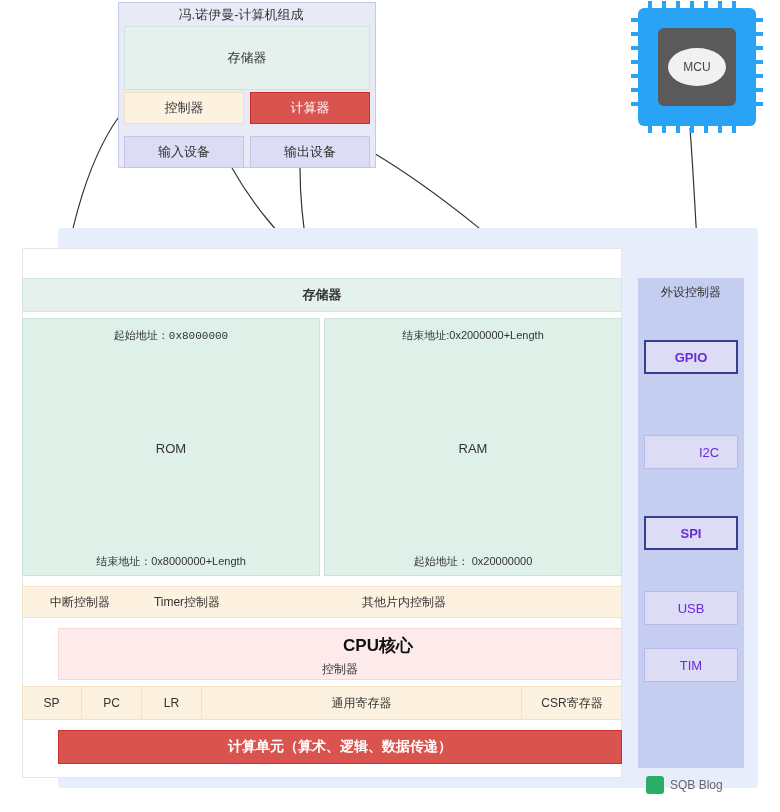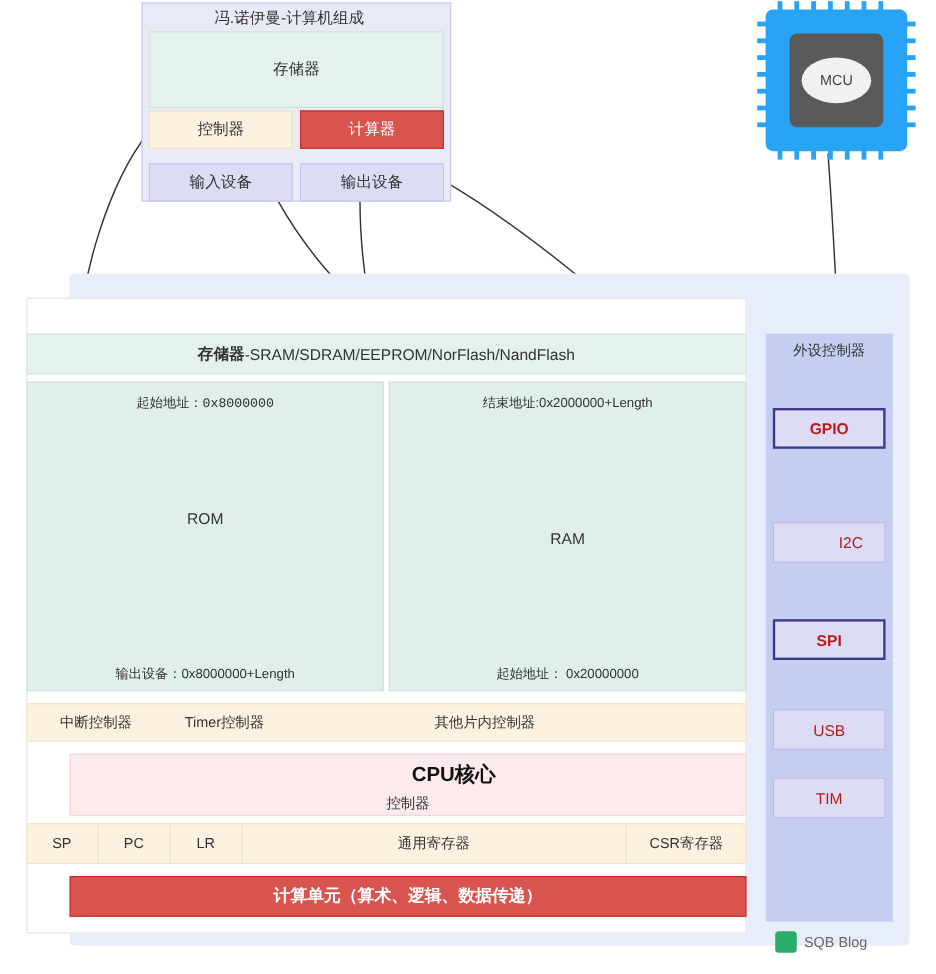--- a/index.html
+++ b/index.html
@@ -31,21 +31,21 @@
 
   
   #board{left:22px;top:248px;width:600px;height:530px;background:#ffffff;border:1px solid #e6e6e6;}
 
   
   #mem-head{left:22px;top:278px;width:600px;height:34px;background:#e4f1ec;border:1px solid #d3e6df;font-size:13px;}
   #mem-head b{font-weight:bold;}
   #rom-box{left:22px;top:318px;width:298px;height:258px;background:#dff0e9;border:1px solid #cde3da;}
   #ram-box{left:324px;top:318px;width:298px;height:258px;background:#dff0e9;border:1px solid #cde3da;}
   #rom-start{left:32px;top:326px;width:278px;height:18px;font-size:11px;justify-content:center;font-family:Liberation Mono, monospace;}
-  #rom-label{left:32px;top:420px;width:278px;height:24px;font-size:13px;}
+  #rom-label{left:32px;top:436px;width:278px;height:24px;font-size:13px;}
   #rom-end{left:32px;top:552px;width:278px;height:18px;font-size:11px;justify-content:center;}
   #ram-end{left:334px;top:326px;width:278px;height:18px;font-size:11px;justify-content:center;}
   #ram-label{left:334px;top:436px;width:278px;height:24px;font-size:13px;}
   #ram-start{left:334px;top:552px;width:278px;height:18px;font-size:11px;justify-content:center;}
 
   
   #ctl-row{left:22px;top:586px;width:600px;height:32px;background:#fdf2e0;border:1px solid #f2e3c6;}
   #ctl-irq{left:32px;top:592px;width:96px;height:20px;font-size:12px;}
   #ctl-tim{left:132px;top:592px;width:110px;height:20px;font-size:12px;}
   #ctl-other{left:362px;top:592px;width:160px;height:20px;font-size:12px;justify-content:flex-start;}
@@ -61,21 +61,21 @@
   #reg-pc{left:82px;width:60px;}
   #reg-lr{left:142px;width:60px;}
   #reg-gp{left:202px;width:320px;}
   #reg-csr{left:522px;width:100px;border-right:none;}
 
   #alu-bar{left:58px;top:730px;width:564px;height:34px;background:#d9534f;border:1px solid #c9302c;color:#fff;font-size:14px;font-weight:bold;}
 
   
   #periph-col{left:638px;top:278px;width:106px;height:490px;background:#c5cef0;}
   #periph-title{left:638px;top:280px;width:106px;height:24px;font-size:12px;color:#333;}
-  .periph{left:644px;width:94px;height:34px;background:#dcdcf5;border:1px solid #b9b9ea;font-size:13px;color:#b91c1c;}
+  .periph{left:644px;width:94px;height:34px;background:#dcdcf5;border:1px solid #b9b9ea;font-size:13px;color:#6d28d9;}
   .periph.hl{border:2px solid #3b3b8f;font-weight:bold;}
   #p-gpio{top:340px;}
   #p-i2c{top:435px;padding-left:36px;}
   #p-spi{top:516px;}
   #p-usb{top:591px;}
   #p-tim{top:648px;}
 
   
   #wm{left:646px;top:772px;width:126px;height:26px;font-size:12px;color:#666;justify-content:flex-start;}
   #wm-icon{width:18px;height:18px;border-radius:3px;background:#2aae67;margin-right:6px;flex:0 0 auto;}
@@ -145,27 +145,26 @@
   <span class="pin" style="left:117px;top:66px;width:8px;height:4px;"></span>
   <span class="pin" style="left:117px;top:80px;width:8px;height:4px;"></span>
   <span class="pin" style="left:117px;top:94px;width:8px;height:4px;"></span>
 </div>
 
 <div class="abs" id="mcu-body"></div>
 <div class="abs" id="board"></div>
 
 <div class="abs ctr" id="mem-head">
   <b>存储器</b>
-    <span>-SRAM/SDRAM/EEPROM/NorFlash/NandFlash</span>
 </div>
 
 <div class="abs" id="rom-box"></div>
 <div class="abs ctr" id="rom-start">起始地址：0x8000000</div>
 <div class="abs ctr" id="rom-label">ROM</div>
-<div class="abs ctr" id="rom-end">输出设备：0x8000000+Length</div>
+<div class="abs ctr" id="rom-end">结束地址：0x8000000+Length</div>
 
 <div class="abs" id="ram-box"></div>
 <div class="abs ctr" id="ram-end">结束地址:0x2000000+Length</div>
 <div class="abs ctr" id="ram-label">RAM</div>
 <div class="abs ctr" id="ram-start">起始地址： 0x20000000</div>
 
 <div class="abs" id="ctl-row"></div>
 <div class="abs ctr" id="ctl-irq">中断控制器</div>
 <div class="abs ctr" id="ctl-tim">Timer控制器</div>
 <div class="abs ctr" id="ctl-other">其他片内控制器</div>

